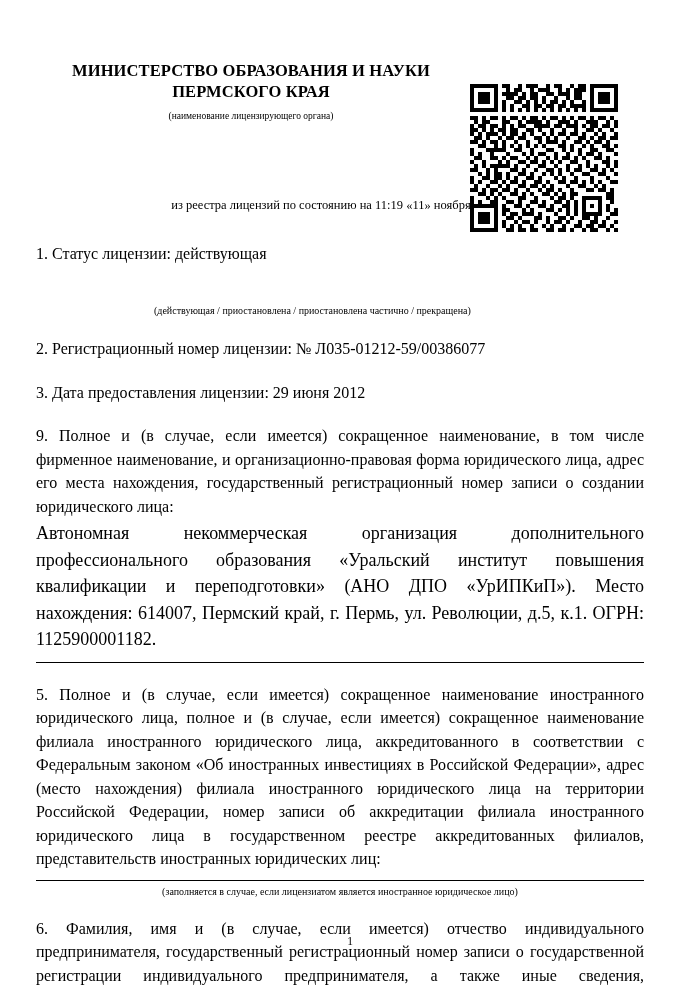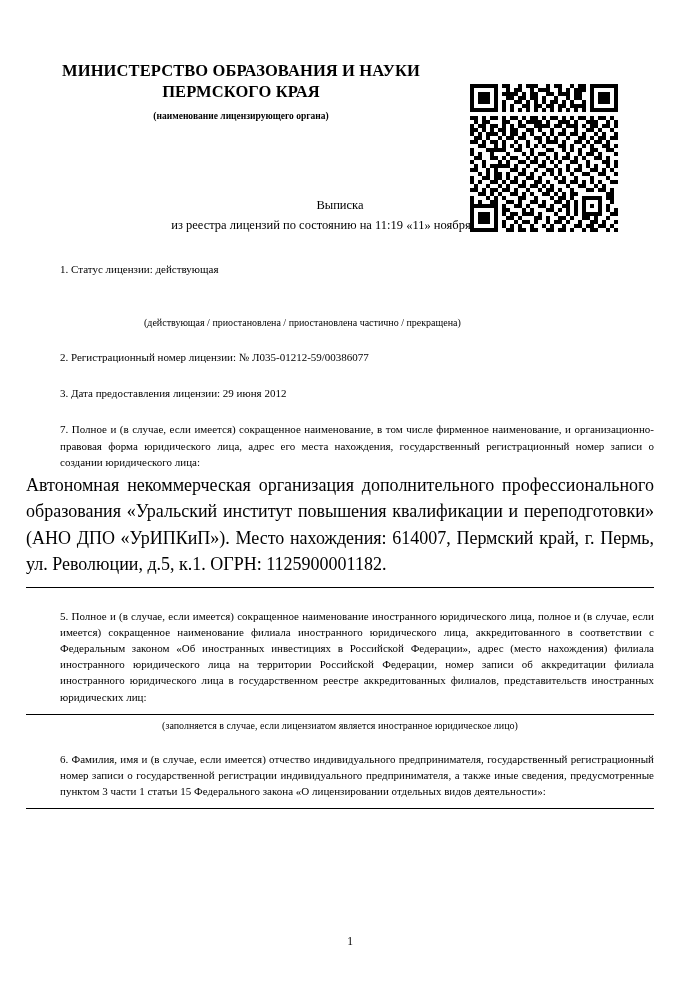--- a/index.html
+++ b/index.html
@@ -13,21 +13,21 @@
     position: relative;
     font-family: "Liberation Serif", serif;
     color: #000000;
     overflow: hidden;
   }
   .page {
     position: relative;
     width: 680px;
     height: 989px;
     box-sizing: border-box;
-    padding: 0 26px;
+    padding: 0 36px;
   }
   
   .qr-wrap {
     position: absolute;
     top: 84px;
     right: 62px;
     width: 148px;
     height: 148px;
   }
   .qr-wrap svg { display: block; }
@@ -42,38 +42,36 @@
   .header-title {
     font-size: 16.5px;
     font-weight: bold;
     line-height: 1.30;
     letter-spacing: 0.1px;
   }
   .header-sub {
     margin-top: 8px;
     font-size: 9.5px;
     line-height: 1.2;
-    font-weight: bold;
   }
 
   
   .vypiska {
     margin-top: 74px;
     text-align: center;
     font-size: 12.5px;
     line-height: 1.55;
   }
 
   
   .item {
     margin-top: 20px;
-    font-size: 11px;
+    font-size: 16px;
     line-height: 1.47;
     text-align: justify;
-    margin-left: 34px;
   }
   .item.first { margin-top: 26px; }
   .note {
     margin-top: 6px;
     text-align: center;
     font-size: 10px;
     line-height: 1.3;
   }
   .note-indent {
     text-align: left;
@@ -536,32 +534,31 @@
 
   <div class="header">
     <div class="header-title">
       <div>МИНИСТЕРСТВО ОБРАЗОВАНИЯ И НАУКИ</div>
       <div>ПЕРМСКОГО КРАЯ</div>
     </div>
     <div class="header-sub">(наименование лицензирующего органа)</div>
   </div>
 
   <div class="vypiska">
-    <div>Выписка</div>
     <div>из реестра лицензий по состоянию на 11:19 «11» ноября 2025 г.</div>
   </div>
 
   <div class="item first">1. Статус лицензии: действующая</div>
   <div class="note note-indent">(действующая / приостановлена / приостановлена частично / прекращена)</div>
 
   <div class="item">2. Регистрационный номер лицензии: № Л035-01212-59/00386077</div>
 
   <div class="item">3. Дата предоставления лицензии: 29 июня 2012</div>
 
-  <div class="item">7. Полное и (в случае, если имеется) сокращенное наименование, в том числе фирменное наименование, и организационно-правовая форма юридического лица, адрес его места нахождения, государственный регистрационный номер записи о создании юридического лица:</div>
+  <div class="item">9. Полное и (в случае, если имеется) сокращенное наименование, в том числе фирменное наименование, и организационно-правовая форма юридического лица, адрес его места нахождения, государственный регистрационный номер записи о создании юридического лица:</div>
   <div class="body-text">Автономная некоммерческая организация дополнительного профессионального образования «Уральский институт повышения квалификации и переподготовки» (АНО ДПО «УрИПКиП»). Место нахождения: 614007, Пермский край, г. Пермь, ул. Революции, д.5, к.1. ОГРН: 1125900001182.</div>
   <hr class="rule">
 
   <div class="item">5. Полное и (в случае, если имеется) сокращенное наименование иностранного юридического лица, полное и (в случае, если имеется) сокращенное наименование филиала иностранного юридического лица, аккредитованного в соответствии с Федеральным законом «Об иностранных инвестициях в Российской Федерации», адрес (место нахождения) филиала иностранного юридического лица на территории Российской Федерации, номер записи об аккредитации филиала иностранного юридического лица в государственном реестре аккредитованных филиалов, представительств иностранных юридических лиц:</div>
   <hr class="rule">
   <div class="note-under">(заполняется в случае, если лицензиатом является иностранное юридическое лицо)</div>
 
   <div class="item">6. Фамилия, имя и (в случае, если имеется) отчество индивидуального предпринимателя, государственный регистрационный номер записи о государственной регистрации индивидуального предпринимателя, а также иные сведения, предусмотренные пунктом 3 части 1 статьи 15 Федерального закона «О лицензировании отдельных видов деятельности»:</div>
   <hr class="rule">
 

